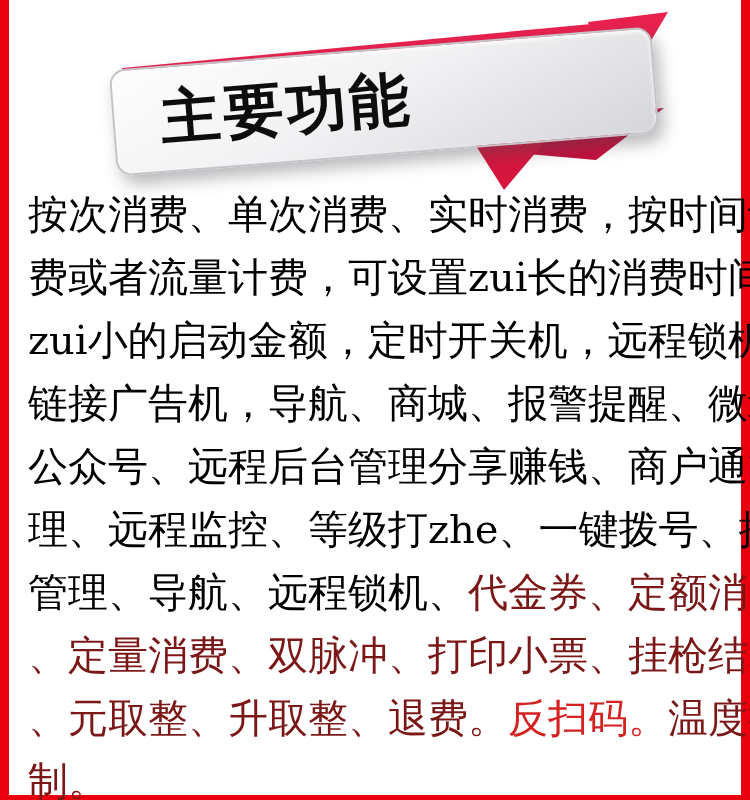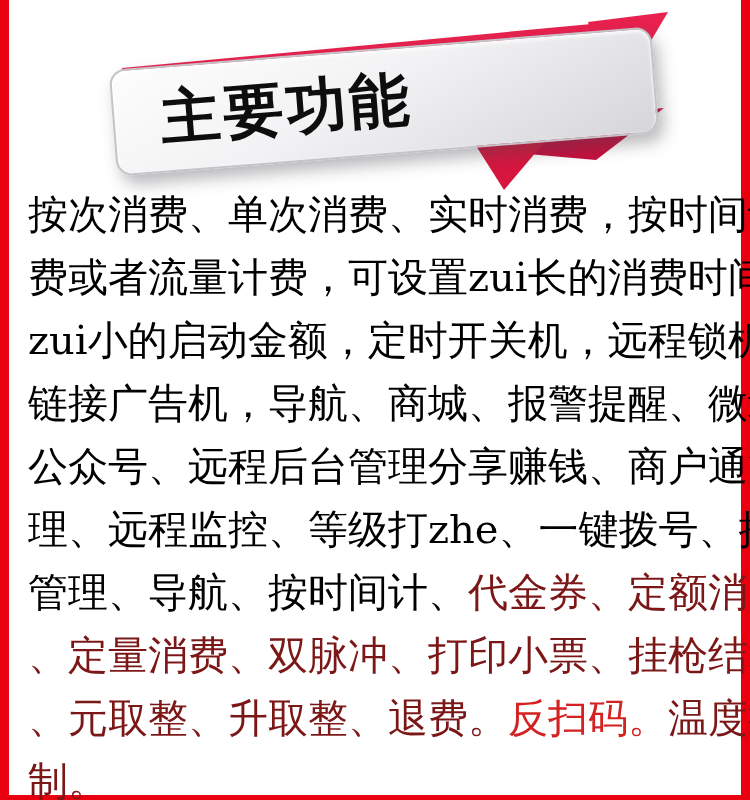--- a/index.html
+++ b/index.html
@@ -66,17 +66,17 @@
   </div>
 </div>
 
 <div class="body-text">
     <div class="text-line"><span class="seg-black">按次消费、单次消费、实时消费，按时间计</span></div>
     <div class="text-line"><span class="seg-black">费或者流量计费，可设置zui长的消费时间和</span></div>
     <div class="text-line"><span class="seg-black">zui小的启动金额，定时开关机，远程锁机，</span></div>
     <div class="text-line"><span class="seg-black">链接广告机，导航、商城、报警提醒、微xin</span></div>
     <div class="text-line"><span class="seg-black">公众号、远程后台管理分享赚钱、商户通管</span></div>
     <div class="text-line"><span class="seg-black">理、远程监控、等级打zhe、一键拨号、授权</span></div>
-    <div class="text-line"><span class="seg-black">管理、导航、按时间计、</span><span class="seg-maroon">代金券、定额消费</span></div>
+    <div class="text-line"><span class="seg-black">管理、导航、远程锁机、</span><span class="seg-maroon">代金券、定额消费</span></div>
     <div class="text-line"><span class="seg-maroon">、定量消费、双脉冲、打印小票、挂枪结算</span></div>
     <div class="text-line"><span class="seg-maroon">、元取整、升取整、退费。</span><span class="seg-red">反扫码。</span><span class="seg-maroon">温度控</span></div>
     <div class="text-line short"><span class="seg-maroon">制。</span></div>
   </div>
 
 </body></html>

